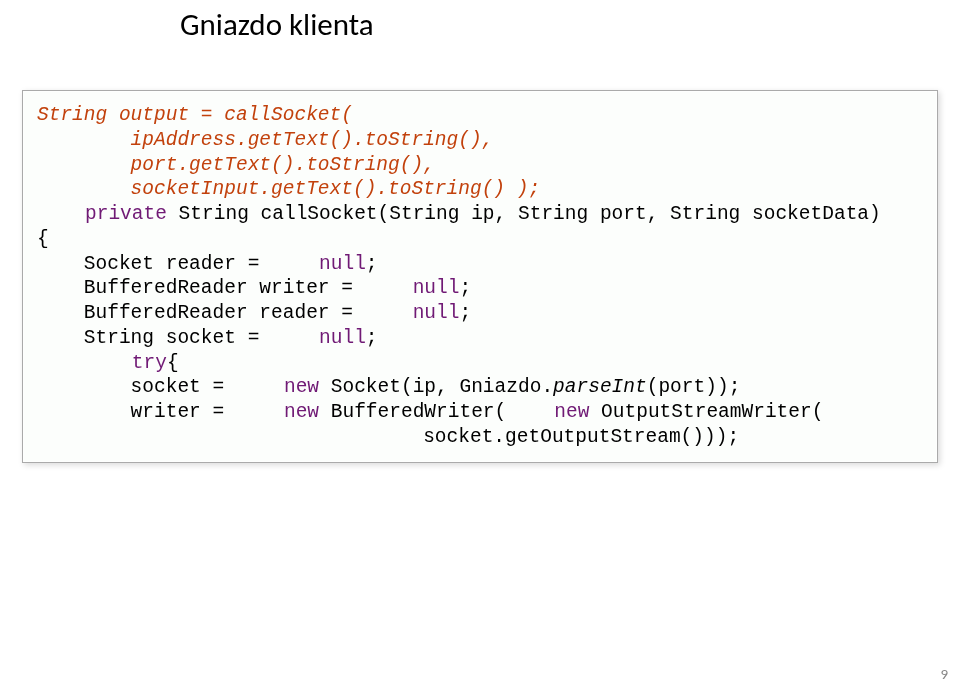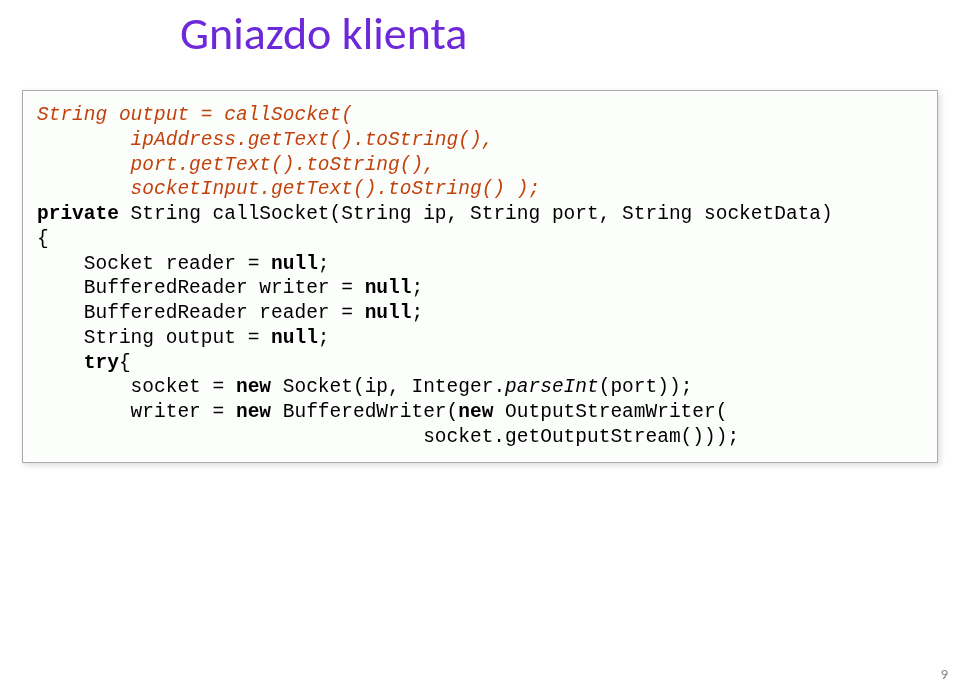--- a/index.html
+++ b/index.html
@@ -7,41 +7,41 @@
       width: 960px;
       height: 691px;
       background: #ffffff;
       font-family: Calibri, Arial, sans-serif;
       position: relative;
     }
     .title {
       position: absolute;
       top: 5px;
       left: 180px;
-      font-size: 46px;
+      font-size: 31px;
       font-weight: 400;
-      color: #6d28d9;
+      color: #000000;
     }
     .code-box {
       position: absolute;
       top: 90px;
       left: 22px;
       width: 916px;
       padding: 12px 14px;
       border: 1px solid #aaa;
       background: #fcfefc;
       box-shadow: 2px 2px 6px rgba(0,0,0,0.15), inset 0 0 0 1px rgba(255,255,255,0.5);
       font-family: "Courier New", Courier, monospace;
       font-size: 19.5px;
       line-height: 1.27;
       color: #000;
       white-space: pre;
     }
     .c-gray   { color: #c2410c; font-style: italic; }
-    .c-purple { color: #000000; font-weight: bold; }
+    .c-purple { color: #701a75; font-weight: normal; margin-left: 48px; }
     .page-num {
       position: absolute;
       bottom: 8px;
       right: 12px;
       font-size: 15px;
       color: #888;
     }
   </style>
 </head>
 <body>
@@ -50,19 +50,19 @@
 
 <div class="code-box"><span class="c-gray">String output = callSocket(</span>
 <span class="c-gray">        ipAddress.getText().toString(),</span>
 <span class="c-gray">        port.getText().toString(),</span>
 <span class="c-gray">        socketInput.getText().toString() );</span>
 <span class="c-purple">private</span><span> String callSocket(String ip, String port, String socketData)</span>
 <span>{</span>
 <span>    Socket reader = </span><span class="c-purple">null</span><span>;</span>
 <span>    BufferedReader writer = </span><span class="c-purple">null</span><span>;</span>
 <span>    BufferedReader reader = </span><span class="c-purple">null</span><span>;</span>
-<span>    String output = </span><span class="c-purple">null</span><span>;</span>
+<span>    String socket = </span><span class="c-purple">null</span><span>;</span>
 <span>    </span><span class="c-purple">try</span><span>{</span>
-<span>        socket = </span><span class="c-purple">new</span><span> Socket(ip, Integer.</span><span style="font-style:italic">parseInt</span><span>(port));</span>
+<span>        socket = </span><span class="c-purple">new</span><span> Socket(ip, Gniazdo.</span><span style="font-style:italic">parseInt</span><span>(port));</span>
 <span>        writer = </span><span class="c-purple">new</span><span> BufferedWriter(</span><span class="c-purple">new</span><span> OutputStreamWriter(</span>
 <span>                                 socket.getOutputStream()));</span></div>
 
 <div class="page-num">9</div>
 
 </body></html>

